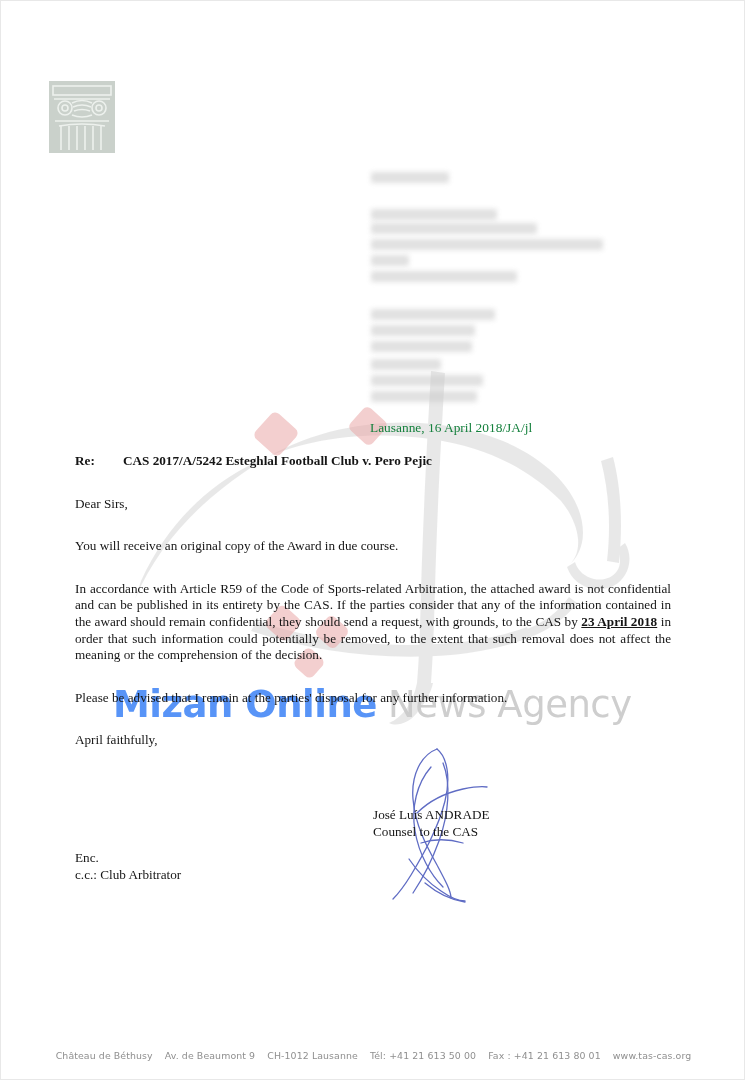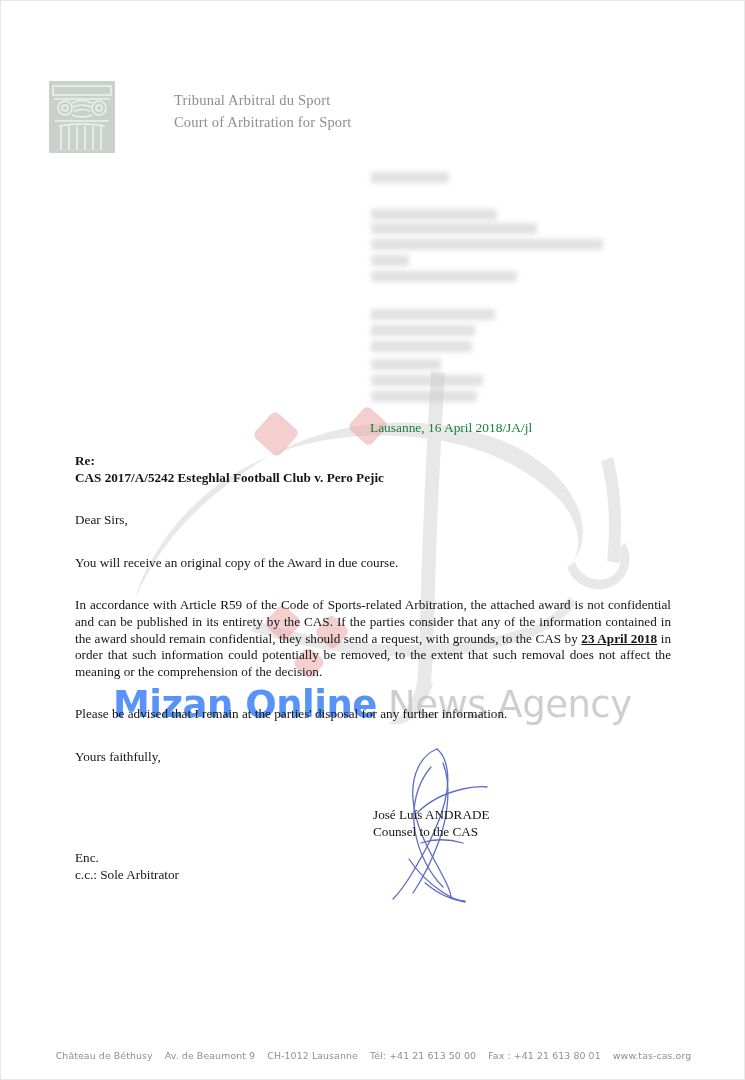--- a/index.html
+++ b/index.html
@@ -136,21 +136,20 @@
     top: 452px;
     width: 596px;
     font-size: 13.2px;
     line-height: 16.6px;
     color: #151515;
   }
   .re-row {
     display: flex;
     font-weight: bold;
     margin-bottom: 26px;
-    flex-direction: column;
   }
   .re-label { width: 48px; flex: none; }
   .re-value { flex: 1; }
   .salutation { margin-bottom: 26px; }
   .para {
     text-align: justify;
     margin-bottom: 26px;
   }
   .para.last { margin-bottom: 26px; }
   .para b { font-weight: bold; text-decoration: underline; }
@@ -259,24 +258,20 @@
           <circle cx="50" cy="27" r="3"></circle>
           <path d="M23,22 q10,-5 20,0"></path>
           <path d="M24,26 q9,-4 18,0"></path>
           <path d="M25,30 q8,-3 16,0"></path>
           <path d="M23,34 q10,4 20,0"></path>
           <path d="M6,40 h54"></path>
           <path d="M12,45 v24 M20,45 v24 M28,45 v24 M36,45 v24 M44,45 v24 M52,45 v24"></path>
           <path d="M10,45 q23,-4 46,0"></path>
         </g>
       </svg>
-      <div id="letterhead-text">
-        <div class="lh-line">Tribunal Arbitral du Sport</div>
-        <div class="lh-line">Court of Arbitration for Sport</div>
-      </div>
     </div>
 
     <div id="address-block">
       <div class="redact" style="left:2px;  top:3px;   width:78px;  height:11px;"></div>
 
       <div class="redact" style="left:2px;  top:40px;  width:126px; height:11px;"></div>
       <div class="redact" style="left:2px;  top:54px;  width:166px; height:11px;"></div>
       <div class="redact" style="left:2px;  top:70px;  width:232px; height:11px;"></div>
       <div class="redact" style="left:2px;  top:86px;  width:38px;  height:11px;"></div>
       <div class="redact" style="left:2px;  top:102px; width:146px; height:11px;"></div>
@@ -300,21 +295,21 @@
 
       <div class="salutation">Dear Sirs,</div>
 
 
       <div class="para">You will receive an original copy of the Award in due course.</div>
 
       <div class="para"><span>In accordance with Article R59 of the Code of Sports-related Arbitration, the attached award is not confidential and can be published in its entirety by the CAS. If the parties consider that any of the information contained in the award should remain confidential, they should send a request, with grounds, to the CAS by </span><b>23 April 2018</b><span> in order that such information could potentially be removed, to the extent that such removal does not affect the meaning or the comprehension of the decision.</span></div>
 
       <div class="para last">Please be advised that I remain at the parties' disposal for any further information.</div>
 
-      <div class="closing">Yours faithfully,</div>
+      <div class="closing">April faithfully,</div>
     </div>
 
     <div id="signature-area">
       <svg id="signature-svg" viewBox="0 0 110 160">
         <g fill="none" stroke="#5f6cc4" stroke-width="1.3" stroke-linecap="round">
           <path d="M56,6 C40,12 30,32 32,56 C34,82 46,104 56,122 C64,137 70,148 70,155"></path>
           <path d="M56,6 C66,14 70,34 64,58 C57,86 42,112 30,132 C22,145 16,152 12,156"></path>
           <path d="M50,24 C36,40 30,64 34,88 C38,112 50,132 62,144"></path>
           <path d="M62,20 C70,40 68,70 58,98 C50,120 40,138 32,150"></path>
           <path d="M36,70 C48,58 64,50 82,46 C92,44 100,43 106,44"></path>
@@ -324,21 +319,21 @@
         </g>
       </svg>
       <div id="signature-name">
         <div>José Luís ANDRADE</div>
         <div>Counsel to the CAS</div>
       </div>
     </div>
 
     <div id="enclosures">
       <div>Enc.</div>
-      <div>c.c.: Sole Arbitrator</div>
+      <div>c.c.: Club Arbitrator</div>
     </div>
 
     <div id="footer">
       <span>Château de Béthusy</span>
       <span>Av. de Beaumont 9</span>
       <span>CH-1012 Lausanne</span>
       <span>Tél: +41 21 613 50 00</span>
       <span>Fax : +41 21 613 80 01</span>
       <span>www.tas-cas.org</span>
     </div>

